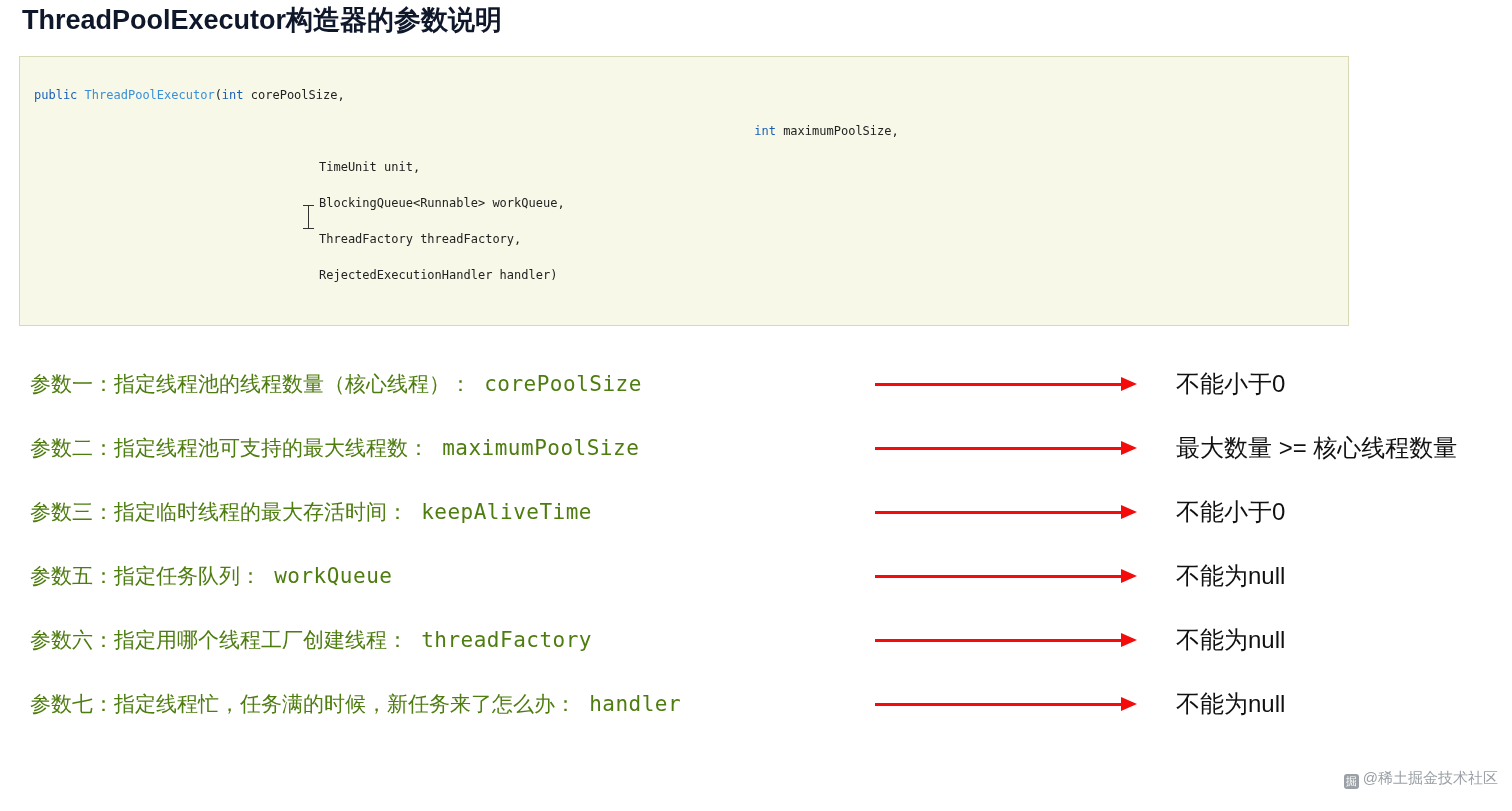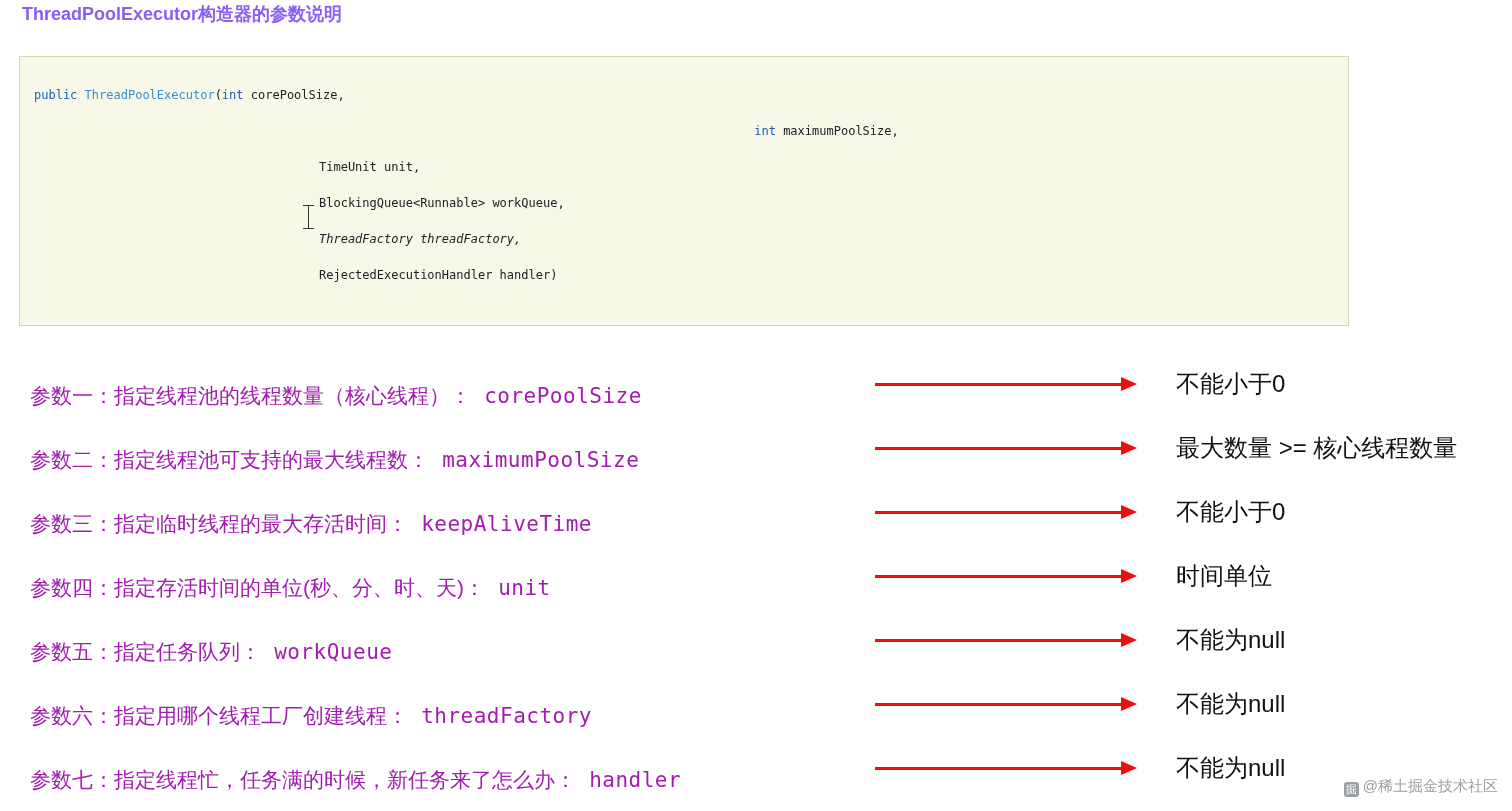--- a/index.html
+++ b/index.html
@@ -14,24 +14,24 @@
     font-family: "Liberation Sans", sans-serif;
     color: #000;
     overflow: hidden;
   }
 
   
   .page-title {
     position: absolute;
     left: 22px;
     top: 2px;
-    font-size: 18px;
+    font-size: 27px;
     font-weight: bold;
     letter-spacing: 0px;
-    color: #8b5cf6;
+    color: #0f172a;
     white-space: nowrap;
   }
 
   
   .code-block {
     position: absolute;
     left: 19px;
     top: 56px;
     width: 1330px;
     height: 270px;
@@ -81,22 +81,21 @@
     position: relative;
     height: 64px;
   }
   .row-label {
     position: absolute;
     left: 30px;
     top: 50%;
     transform: translateY(-50%);
     font-size: 21px;
     white-space: nowrap;
-    color: #a21caf;
-    margin-top: 12px;
+    color: #4d7c0f;
   }
   .row-label .cn { font-family: "Liberation Sans", sans-serif; }
   .row-label .code {
     font-family: "DejaVu Sans Mono", "Liberation Mono", monospace;
     font-size: 21px;
     letter-spacing: 0.5px;
   }
   .arrow {
     position: absolute;
     top: 50%;
@@ -133,21 +132,21 @@
     color: #111;
   }
 
   
   .row.row-7 .arrow { left: 875px; }
 
   
   .watermark {
     position: absolute;
     right: 14px;
-    bottom: 14px;
+    bottom: 22px;
     font-size: 15px;
     color: #9aa0a6;
     white-space: nowrap;
   }
   .watermark .mark {
     display: inline-block;
     width: 15px;
     height: 15px;
     border-radius: 3px;
     background: #9aa0a6;
@@ -163,21 +162,21 @@
 <body>
 
 <div class="page-title">ThreadPoolExecutor构造器的参数说明</div>
 
 <div class="code-block">
   <div id="code-lines">
       <div class="code-line"><span class="kw-public">public </span><span class="cls-name">ThreadPoolExecutor</span><span>(</span><span class="kw-prim">int</span><span> corePoolSize,</span></div>
       <div class="code-line" style="padding-left: 285px; text-align: center;"><span class="kw-prim">int</span><span> maximumPoolSize,</span></div>
       <div class="code-line" style="padding-left: 285px;"><span>TimeUnit unit,</span></div>
       <div class="code-line" style="padding-left: 285px;"><span>BlockingQueue&lt;Runnable&gt; workQueue,</span></div>
-      <div class="code-line" style="padding-left: 285px; font-style: italic;"><span>ThreadFactory threadFactory,</span></div>
+      <div class="code-line" style="padding-left: 285px;"><span>ThreadFactory threadFactory,</span></div>
       <div class="code-line" style="padding-left: 285px;"><span>RejectedExecutionHandler handler)</span></div>
     </div>
   <div class="caret"></div>
 </div>
 
 <div class="rows" id="rows">
     <div class="row row-1">
       <div class="row-label"><span class="cn">参数一：指定线程池的线程数量（核心线程）：</span><span class="code">  corePoolSize</span></div>
       <div class="arrow">
         <div class="shaft"></div>
@@ -194,28 +193,20 @@
       <div class="row-note">最大数量 &gt;= 核心线程数量</div>
     </div>
     <div class="row row-3">
       <div class="row-label"><span class="cn">参数三：指定临时线程的最大存活时间：</span><span class="code">  keepAliveTime</span></div>
       <div class="arrow">
         <div class="shaft"></div>
         <div class="head"></div>
       </div>
       <div class="row-note">不能小于0</div>
     </div>
-    <div class="row row-4">
-      <div class="row-label"><span class="cn">参数四：指定存活时间的单位(秒、分、时、天)：</span><span class="code">  unit</span></div>
-      <div class="arrow">
-        <div class="shaft"></div>
-        <div class="head"></div>
-      </div>
-      <div class="row-note">时间单位</div>
-    </div>
     <div class="row row-5">
       <div class="row-label"><span class="cn">参数五：指定任务队列：</span><span class="code">  workQueue</span></div>
       <div class="arrow">
         <div class="shaft"></div>
         <div class="head"></div>
       </div>
       <div class="row-note">不能为null</div>
     </div>
     <div class="row row-6">
       <div class="row-label"><span class="cn">参数六：指定用哪个线程工厂创建线程：</span><span class="code">  threadFactory</span></div>

